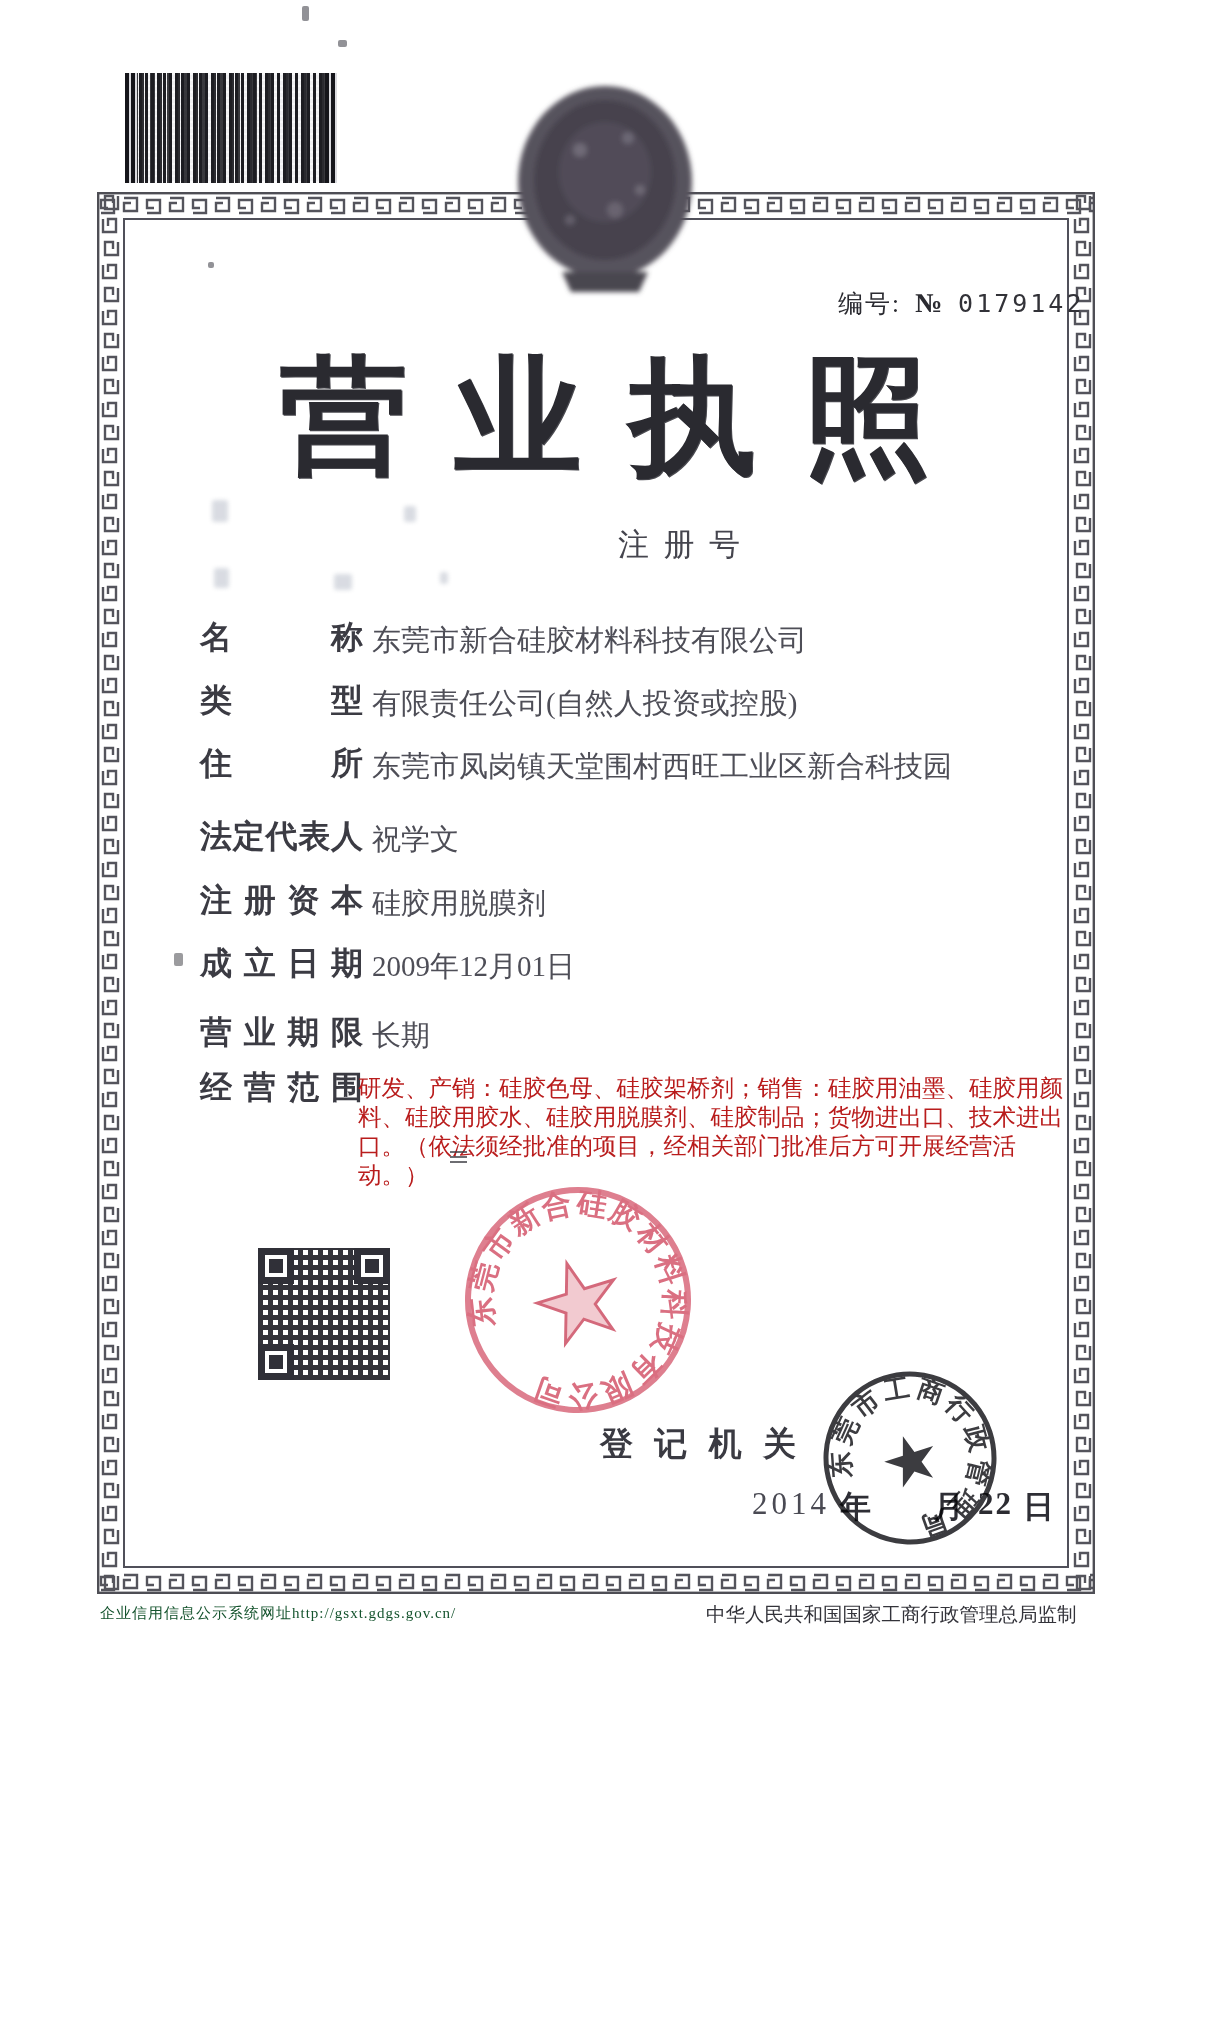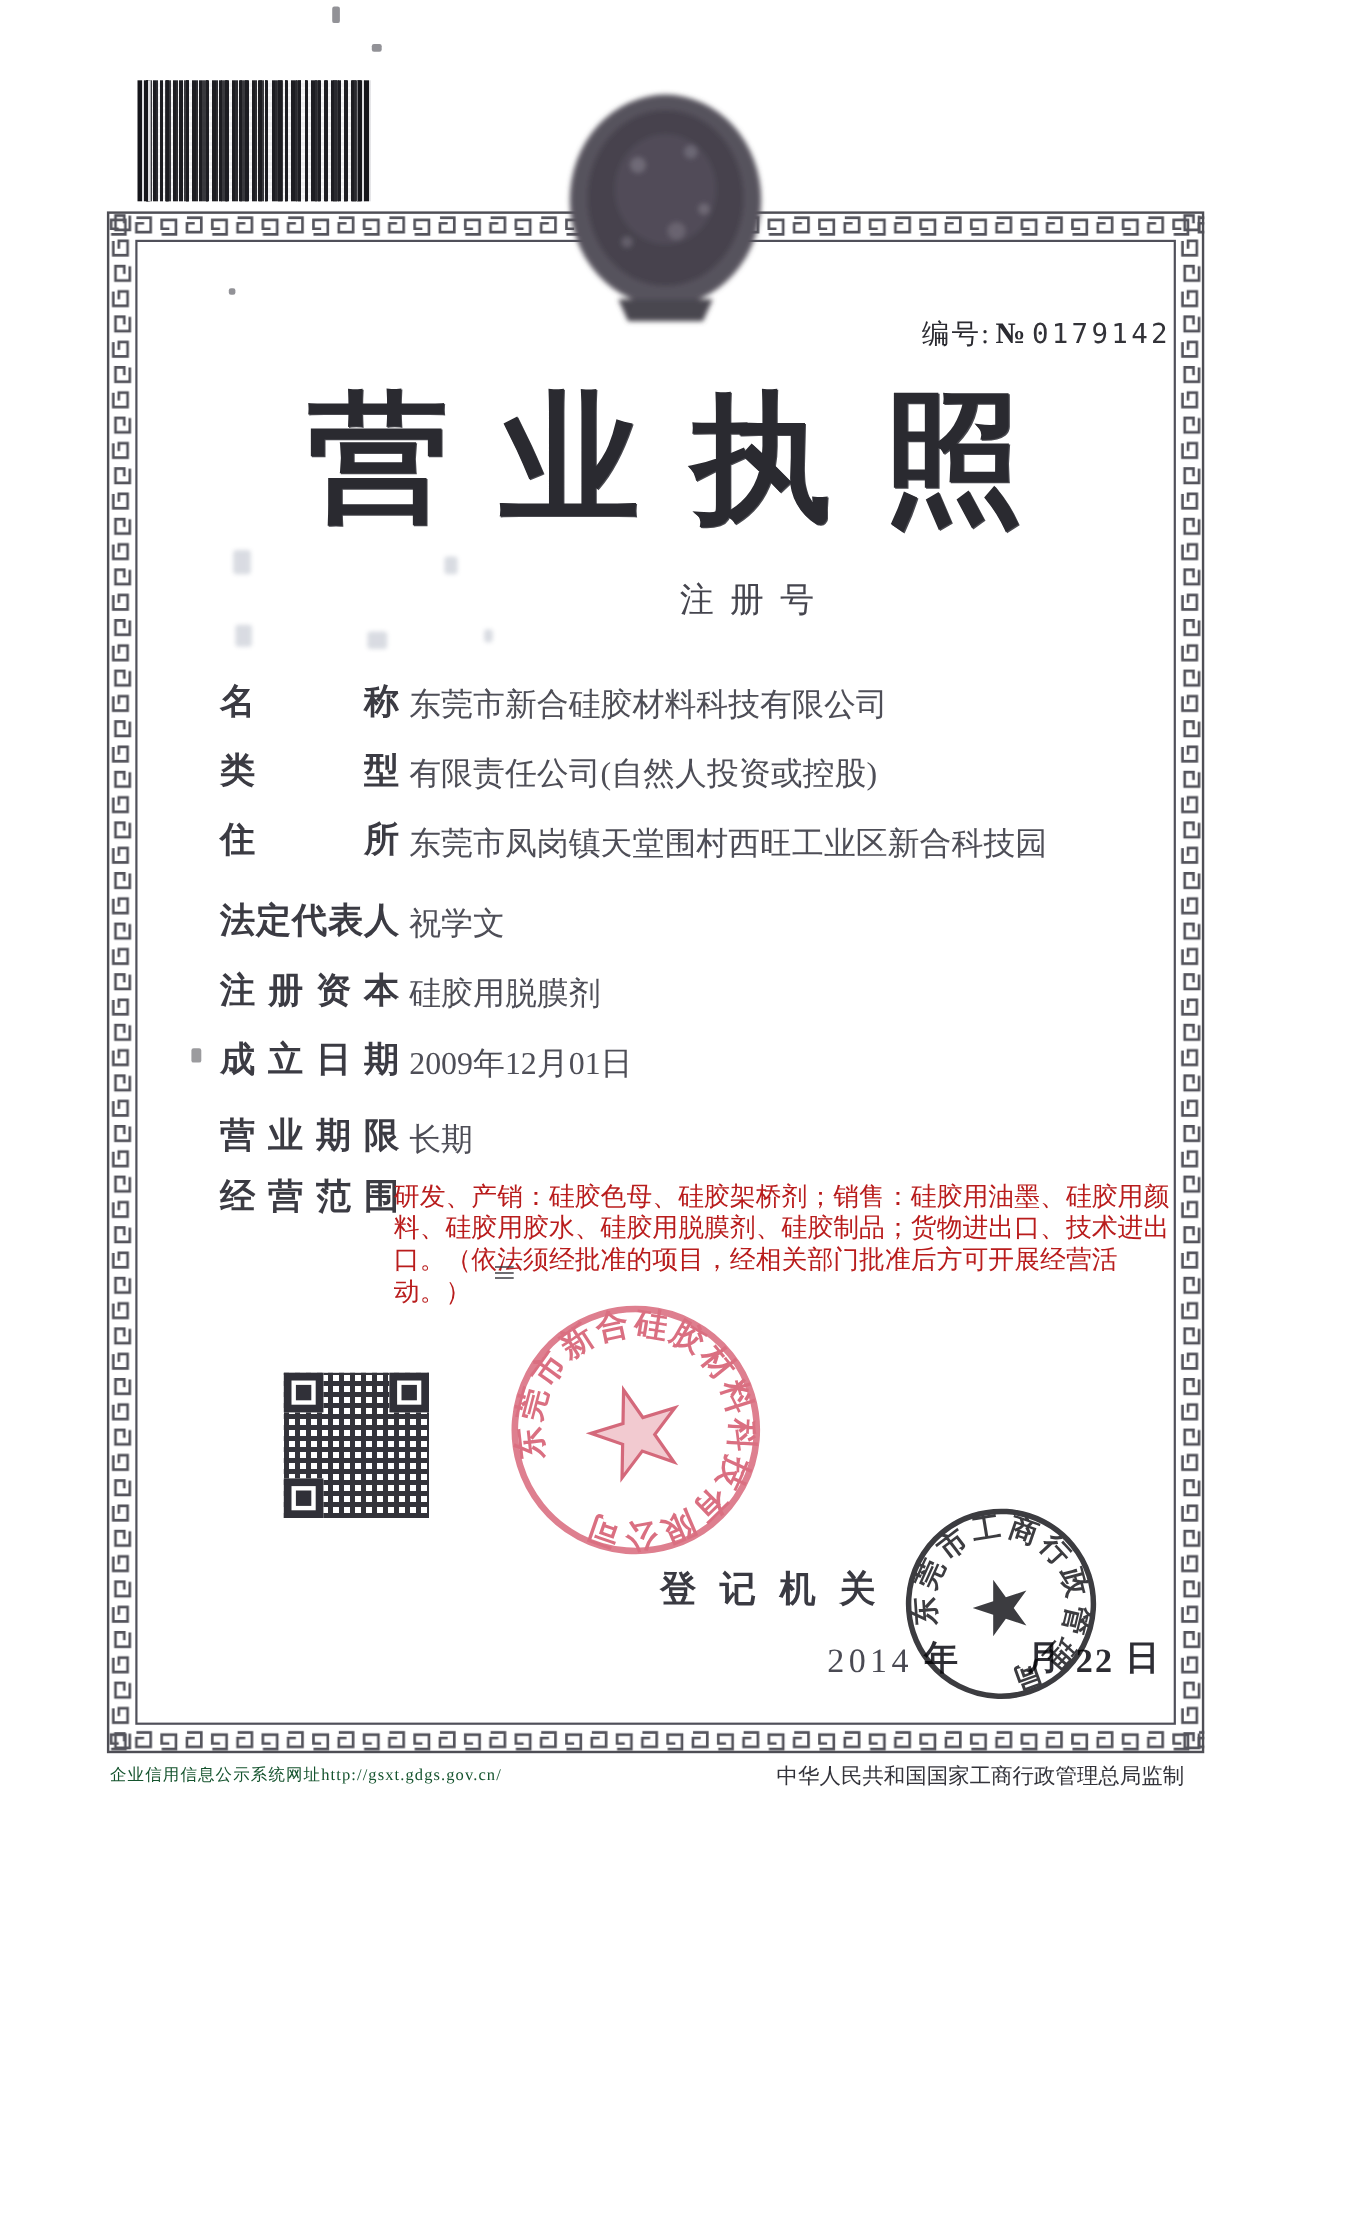--- a/index.html
+++ b/index.html
@@ -21,21 +21,21 @@
     filter:contrast(1.02);}
   .barcode::before,.barcode::after{content:"";position:absolute;top:0;bottom:0;width:12px;background:
       repeating-linear-gradient(90deg,#17171c 0 4px,#d9d9dd 4px 6px);}
   .barcode::before{left:-8px;}
   .barcode::after{right:-6px;}
 
   
   .emblem{position:absolute;left:500px;top:80px;z-index:4;}
 
   
-  .serial{position:absolute;left:838px;top:250px;z-index:5;display:flex;gap:4px;
+  .serial{position:absolute;left:838px;top:250px;z-index:5;display:flex;gap:14px;
     align-items:baseline;font-size:25px;color:#2b2b31;letter-spacing:2px;}
   .serial .nosym{font-weight:bold;font-size:27px;font-family:"Liberation Serif",serif;}
   .serial .num{font-family:"DejaVu Sans Mono","Liberation Mono",monospace;font-size:25px;letter-spacing:3px;color:#323238;margin-top:39px;}
 
   
   .title{position:absolute;left:280px;top:342px;width:650px;height:152px;z-index:5;
     display:flex;justify-content:space-between;align-items:center;
     font-family:"Liberation Sans","DejaVu Sans",sans-serif;font-weight:900;
     font-size:127px;color:#2a2a30;text-shadow:1px 1px 0 #4a4a50;}
 
@@ -47,21 +47,21 @@
   
   .frow{position:absolute;left:0;width:1100px;z-index:5;}
   .flabel{position:absolute;left:200px;width:163px;display:flex;justify-content:space-between;
     font-size:32px;font-weight:bold;color:#3b3b43;}
   .fvalue{position:absolute;left:372px;width:700px;font-size:29px;color:#4e4e57;padding-top:5px;}
   .frow.scope .fvalue{left:358px;width:706px;font-size:23.5px;line-height:29px;padding-top:8px;color:#b91c1c;}
 
   
   .registrar{position:absolute;left:600px;top:1422px;width:196px;display:flex;justify-content:space-between;
     font-size:33px;font-weight:bold;color:#3a3a42;z-index:5;}
-  .dateline{position:absolute;left:752px;top:1486px;z-index:5;display:flex;align-items:flex-end;font-size:31px;color:#3a3a41;}
+  .dateline{position:absolute;left:752px;top:1486px;z-index:5;display:flex;align-items:flex-start;font-size:31px;color:#3a3a41;}
   .dateline .dyear{letter-spacing:4px;color:#4a4a53;}
   .dateline .dunit{font-weight:bold;color:#2e2e35;margin-left:10px;}
   .dateline .gapm{display:inline-block;width:52px;}
   .dateline .gapd{display:inline-block;width:14px;}
   .dateline .dday{font-weight:bold;color:#2c2c32;letter-spacing:2px;}
 
   
   .seal-red{position:absolute;left:456px;top:1178px;z-index:6;opacity:.85;mix-blend-mode:multiply;}
   .seal-black{position:absolute;left:818px;top:1366px;z-index:7;opacity:.9;mix-blend-mode:multiply;}
 

